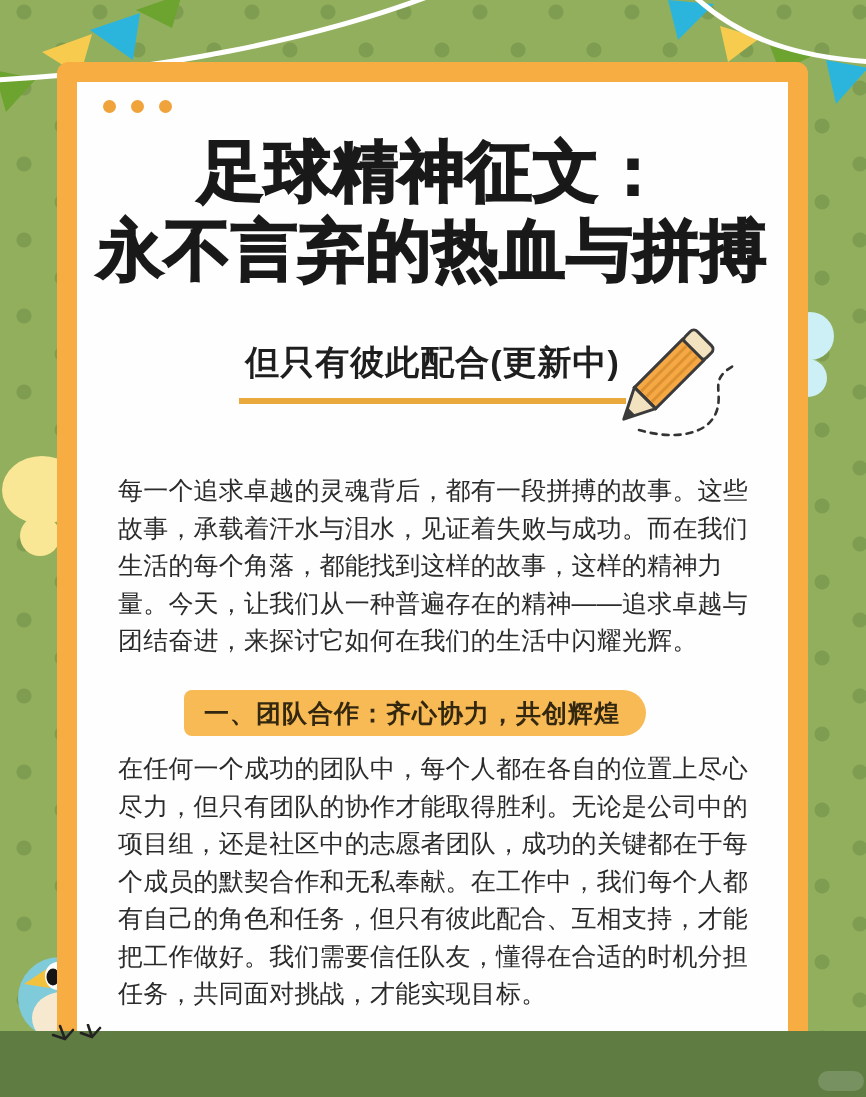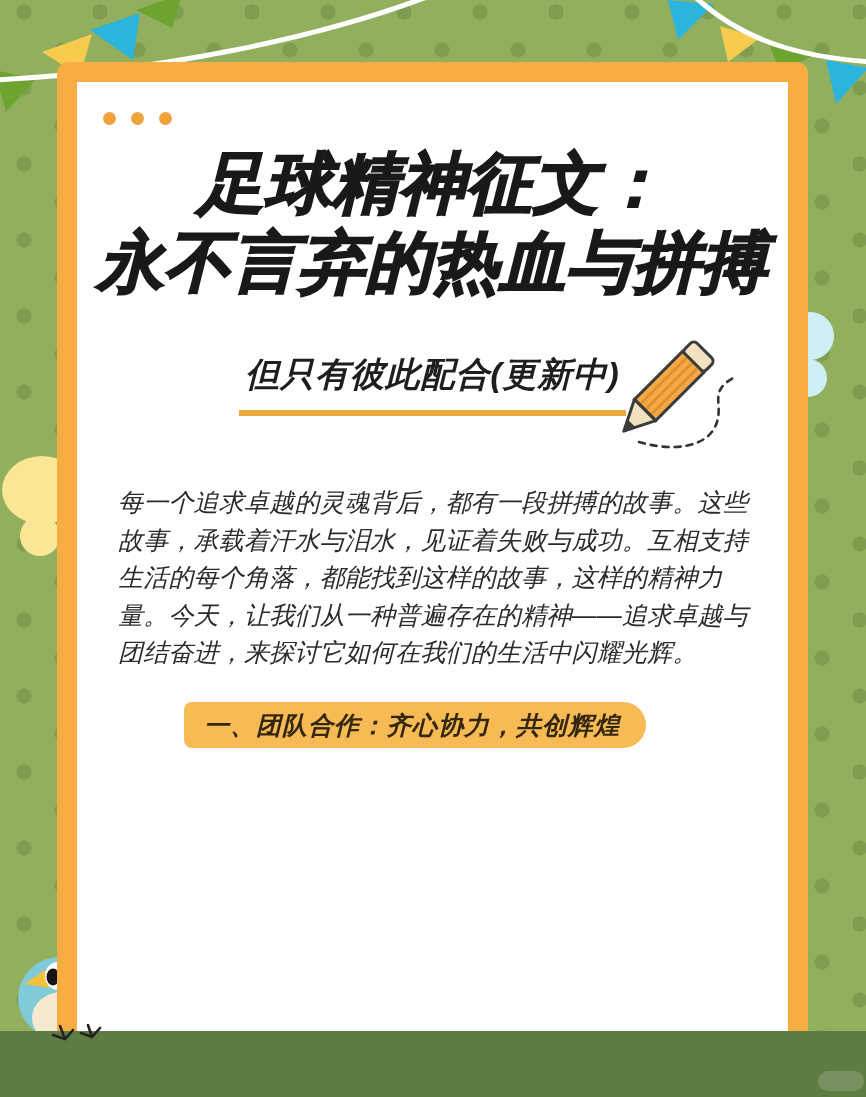--- a/index.html
+++ b/index.html
@@ -15,21 +15,21 @@
   }
   .layer{position:absolute;}
   
   #ground{left:0;top:1031px;width:866px;height:66px;background:#5F7D42;z-index:3;}
   
   #card{
     left:57px;top:62px;width:751px;height:970px;box-sizing:border-box;
     background:#FEFEFE;border:20px solid #F8AD43;border-bottom:none;
     border-radius:12px 12px 0 0;z-index:2;
   }
-  #card-inner{position:absolute;left:0;top:12px;width:711px;height:950px;font-style:italic;}
+  #card-inner{position:absolute;left:0;top:0;width:711px;height:950px;}
   
   .dots-row{left:26px;top:18px;display:flex;gap:15px;}
   .dot{width:13px;height:13px;border-radius:50%;background:#F0A23B;}
   
   .main-title{
     left:0;top:50px;width:711px;text-align:center;
     font-size:66px;font-weight:900;line-height:1.2;color:#191919;
     letter-spacing:1px;white-space:pre-line;
     -webkit-text-stroke:2px #191919;
   }
@@ -136,29 +136,36 @@
           <line x1="-7.5" y1="16" x2="-7.5" y2="80" stroke="#DD9232" stroke-width="3"></line>
           <line x1="0" y1="16" x2="0" y2="80" stroke="#DD9232" stroke-width="3"></line>
           <line x1="7.5" y1="16" x2="7.5" y2="80" stroke="#DD9232" stroke-width="3"></line>
           <polygon points="-15,82 15,82 0,112" fill="#F3E2C0" stroke="#3b3b3b" stroke-width="3" stroke-linejoin="round"></polygon>
           <polygon points="-5.5,101 5.5,101 0,112" fill="#3b3b3b"></polygon>
         </g>
         <path d="M 24,108 C 58,118 94,114 102,88 C 108,68 94,58 118,44" stroke="#333333" stroke-width="2.6" stroke-dasharray="6 6" fill="none" stroke-linecap="round"></path>
       </svg>
 
       <div id="para-intro" class="para layer">每一个追求卓越的灵魂背后，都有一段拼搏的故事。这些
-故事，承载着汗水与泪水，见证着失败与成功。互相支持
+故事，承载着汗水与泪水，见证着失败与成功。而在我们
 生活的每个角落，都能找到这样的故事，这样的精神力
 量。今天，让我们从一种普遍存在的精神——追求卓越与
 团结奋进，来探讨它如何在我们的生活中闪耀光辉。</div>
 
       <div class="section-heading layer">
         <div class="heading-bar"></div>
         <div class="heading-pill">一、团队合作：齐心协力，共创辉煌</div>
       </div>
 
+      <div id="para-s1" class="para layer">在任何一个成功的团队中，每个人都在各自的位置上尽心
+尽力，但只有团队的协作才能取得胜利。无论是公司中的
+项目组，还是社区中的志愿者团队，成功的关键都在于每
+个成员的默契合作和无私奉献。在工作中，我们每个人都
+有自己的角色和任务，但只有彼此配合、互相支持，才能
+把工作做好。我们需要信任队友，懂得在合适的时机分担
+任务，共同面对挑战，才能实现目标。</div>
 
     </div>
   </div>
 
   <div id="watermark" class="layer"></div>
 
 </div>
 
 </body></html>

